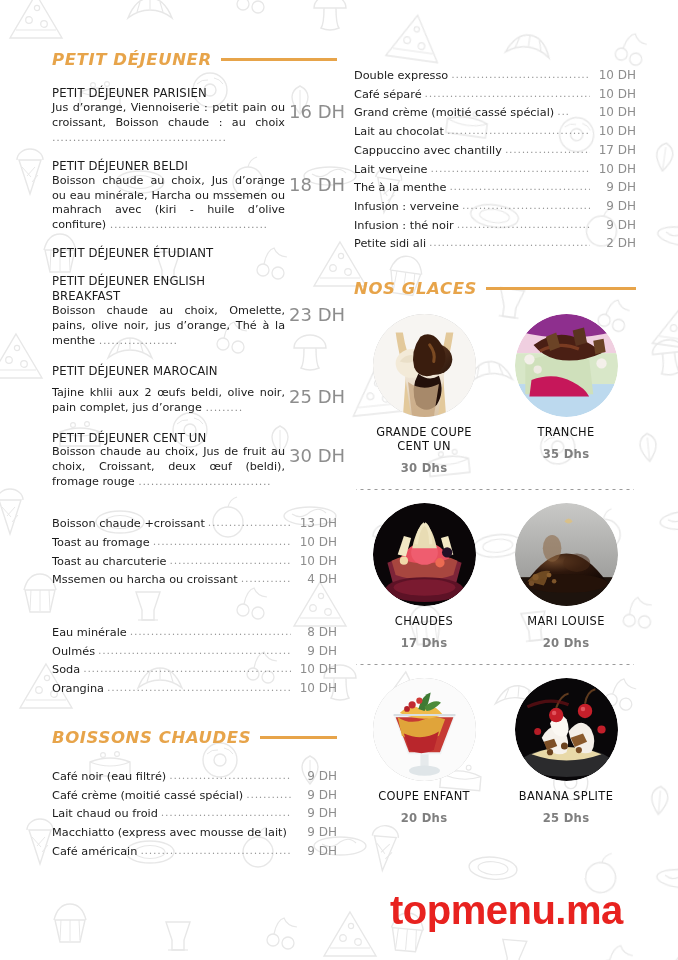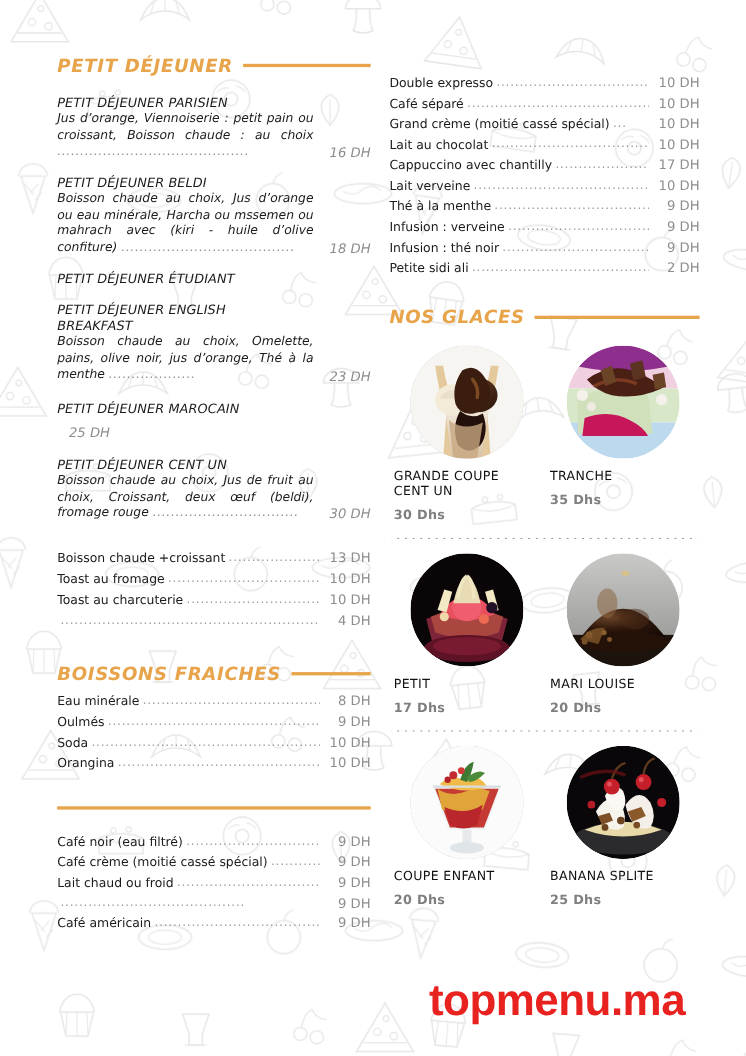--- a/index.html
+++ b/index.html
@@ -73,52 +73,51 @@
   .section-head .rule {
     flex: 1 1 auto;
     height: 2.5px;
     background: #E7A44A;
     min-width: 20px;
   }
 
   
   .entry {
     margin-top: 13px;
-    font-style: italic;
   }
   .entry .entry-title {
     font-size: 11.7px;
     color: #1b1b1b;
     letter-spacing: 0.1px;
     line-height: 1.28;
     white-space: pre-line;
   }
   .entry .entry-desc-wrap {
     display: flex;
-    align-items: flex-end;
+    align-items: flex-start;
     gap: 4px;
   }
   .entry .desc {
     flex: 1 1 auto;
     font-size: 11.2px;
     line-height: 1.33;
     color: #1b1b1b;
     text-align: justify;
     text-align-last: left;
     hyphens: none;
   }
   .entry .desc .leader {
     color: #8f8f8f;
     letter-spacing: 0.6px;
   }
   .entry .price {
     flex: 0 0 auto;
     width: 48px;
     text-align: right;
-    font-size: 12px;
+    font-size: 18px;
     color: #8d8d8d;
     white-space: nowrap;
     padding-bottom: 0px;
   }
   .entry.gap-title .entry-title { margin-bottom: 7px; }
 
   
   .rows { margin-top: 10px; }
   .row {
     display: flex;
@@ -151,21 +150,21 @@
 
   
   .glaces { margin-top: 16px; }
   .glace-row {
     display: flex;
     justify-content: space-between;
     padding: 0 4px;
   }
   .glace-cell {
     width: 132px;
-    text-align: left;
+    text-align: center;
   }
   .photo {
     width: 103px;
     height: 103px;
     border-radius: 50%;
     margin: 0 auto;
     overflow: hidden;
     position: relative;
     background: #fff;
   }
@@ -339,20 +338,21 @@
 BREAKFAST</div>
         <div class="entry-desc-wrap">
           <span class="desc"><span>Boisson chaude au choix, Omelette, pains, olive noir, jus d’orange, Thé à la menthe</span> <span class="leader">...................</span></span>
           <span class="price">23 DH</span>
         </div>
       </div>
 
       <div class="entry gap-title" style="margin-top:15px;">
         <div class="entry-title">PETIT DÉJEUNER MAROCAIN</div>
         <div class="entry-desc-wrap">
+          <span class="desc"><span>Tajine khlii aux 2 œufs  beldi, olive noir, pain complet, jus d’orange</span> <span class="leader">.........</span></span>
           <span class="price">25 DH</span>
         </div>
       </div>
 
       <div class="entry" style="margin-top:15px;">
         <div class="entry-title">PETIT DÉJEUNER CENT UN</div>
         <div class="entry-desc-wrap">
           <span class="desc"><span>Boisson chaude au choix, Jus de fruit au choix, Croissant, deux œuf (beldi), fromage rouge</span> <span class="leader">................................</span></span>
           <span class="price">30 DH</span>
         </div>
@@ -368,78 +368,77 @@
           <span class="label">Toast au fromage</span>
           <span class="dots">..................................................................</span>
           <span class="price">10 DH</span>
         </div>
         <div class="row">
           <span class="label">Toast au charcuterie</span>
           <span class="dots">..................................................................</span>
           <span class="price">10 DH</span>
         </div>
         <div class="row">
+          <span class="label">Mssemen ou harcha ou croissant</span>
           <span class="dots">..................................................................</span>
           <span class="price">4 DH</span>
         </div>
       </div>
 
       <div class="blk-gap-30"></div>
 
+
+      <div class="rows" style="margin-top:4px;">
+        <div class="row">
+          <span class="label">Eau minérale</span>
+          <span class="dots">..................................................................</span>
+          <span class="price">8 DH</span>
+        </div>
+        <div class="row">
+          <span class="label">Oulmés</span>
+          <span class="dots">..................................................................</span>
+          <span class="price">9 DH</span>
+        </div>
+        <div class="row">
+          <span class="label">Soda</span>
+          <span class="dots">..................................................................</span>
+          <span class="price">10 DH</span>
+        </div>
+        <div class="row">
+          <span class="label">Orangina</span>
+          <span class="dots">..................................................................</span>
+          <span class="price">10 DH</span>
+        </div>
+      </div>
+
+      <div class="blk-gap-30"></div>
+
       <div class="section-head">
-        <span class="title">BOISSONS FRAICHES</span>
+        <span class="title">BOISSONS CHAUDES</span>
         <span class="rule"></span>
       </div>
 
-      <div class="rows" style="margin-top:4px;">
-        <div class="row">
-          <span class="label">Eau minérale</span>
-          <span class="dots">..................................................................</span>
-          <span class="price">8 DH</span>
-        </div>
-        <div class="row">
-          <span class="label">Oulmés</span>
-          <span class="dots">..................................................................</span>
-          <span class="price">9 DH</span>
-        </div>
-        <div class="row">
-          <span class="label">Soda</span>
-          <span class="dots">..................................................................</span>
-          <span class="price">10 DH</span>
-        </div>
-        <div class="row">
-          <span class="label">Orangina</span>
-          <span class="dots">..................................................................</span>
-          <span class="price">10 DH</span>
-        </div>
-      </div>
-
-      <div class="blk-gap-30"></div>
-
-      <div class="section-head">
-        <span class="rule"></span>
-      </div>
-
       <div class="rows" style="margin-top:20px;">
         <div class="row">
           <span class="label">Café noir (eau filtré)</span>
           <span class="dots">..................................................................</span>
           <span class="price">9 DH</span>
         </div>
         <div class="row">
           <span class="label">Café crème (moitié cassé spécial)</span>
           <span class="dots">..................................................................</span>
           <span class="price">9 DH</span>
         </div>
         <div class="row">
           <span class="label">Lait chaud ou froid</span>
           <span class="dots">..................................................................</span>
           <span class="price">9 DH</span>
         </div>
         <div class="row">
+          <span class="label">Macchiatto (express avec mousse de lait)</span>
           <span class="dots">........................................</span>
           <span class="price">9 DH</span>
         </div>
         <div class="row">
           <span class="label">Café américain</span>
           <span class="dots">..................................................................</span>
           <span class="price">9 DH</span>
         </div>
       </div>
 
@@ -600,21 +599,21 @@
                   <path d="M42 40 q2 -16 8 -20" stroke="#f0e6c2" stroke-width="3" fill="none"></path>
                   <path d="M56 40 q0 -16 -6 -20" stroke="#f0e6c2" stroke-width="3" fill="none"></path>
                   <path d="M24 50 l6 -18 l7 2 l-5 18z" fill="#f2e8c4"></path>
                   <path d="M66 34 l7 -2 l5 18 l-7 2z" fill="#f2e8c4"></path>
                   <circle cx="72" cy="48" r="5" fill="#221026"></circle>
                   <circle cx="30" cy="56" r="4" fill="#f0d9a8"></circle>
                   <circle cx="65" cy="58" r="4.5" fill="#ec6b52"></circle>
                 </g>
               </svg>
             </div>
-            <div class="glace-name">PETIT</div>
+            <div class="glace-name">CHAUDES</div>
             <div class="glace-price">17 Dhs</div>
           </div>
 
           <div class="glace-cell">
             <div class="photo">
               <svg viewBox="0 0 100 100" width="103" height="103" aria-hidden="true">
                 <defs>
                   <clipPath id="cl4">
                       <circle cx="50" cy="50" r="50"></circle>
                     </clipPath>

